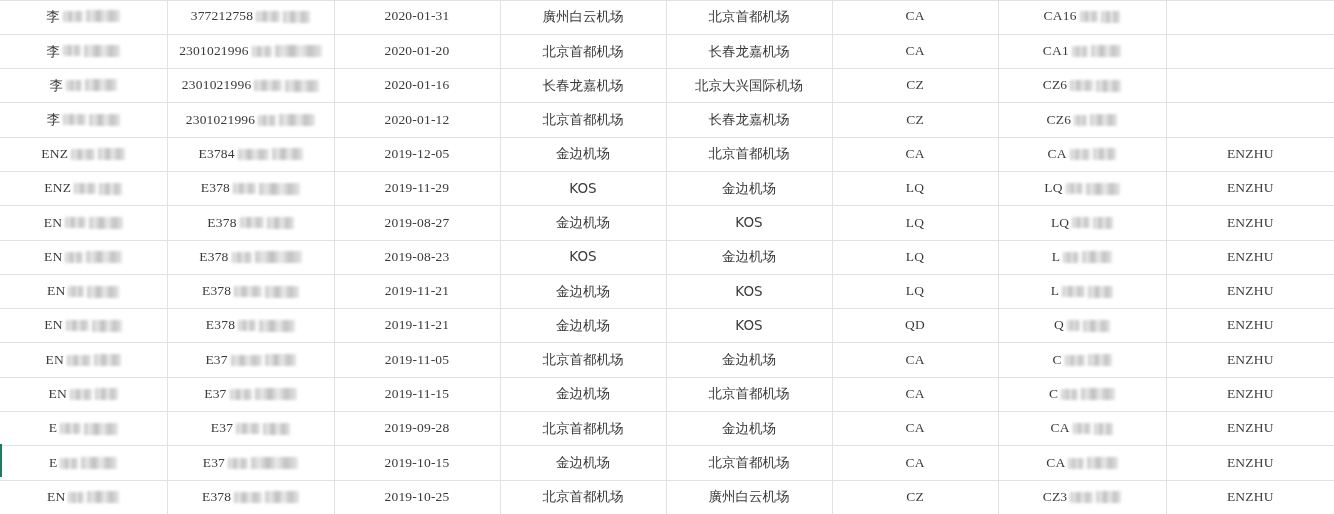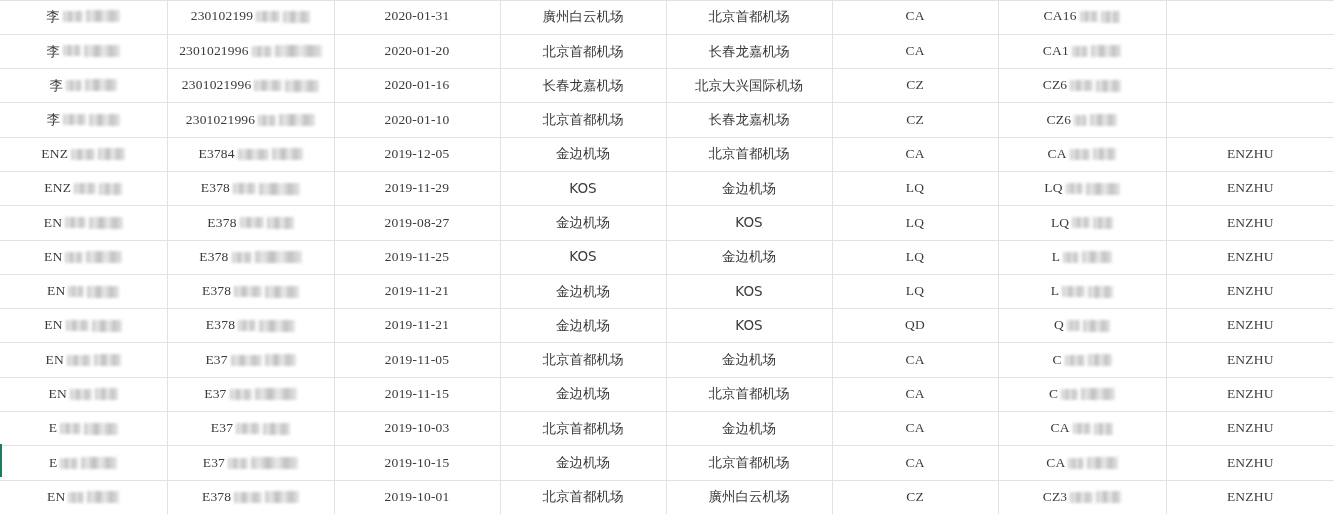--- a/index.html
+++ b/index.html
@@ -120,21 +120,21 @@
         <col class="c7">
     </colgroup>
     <tbody id="tbody">
         <tr>
           <td><span class="cell-inner">
               <span class="txt cjk">李</span>
               <span class="redact" style="width: 20.4px;"></span>
               <span class="redact tall" style="width: 34.2px;"></span>
             </span></td>
           <td><span class="cell-inner">
-              <span class="txt mono">230102199</span>
+              <span class="txt mono">377212758</span>
               <span class="redact" style="width: 24px;"></span>
               <span class="redact tall" style="width: 27px;"></span>
             </span></td>
           <td><span class="cell-inner">
               <span class="txt mono">2020-01-31</span>
             </span></td>
           <td><span class="cell-inner">
               <span class="txt cjk">廣州白云机场</span>
             </span></td>
           <td><span class="cell-inner">
@@ -221,21 +221,21 @@
               <span class="txt cjk">李</span>
               <span class="redact" style="width: 22.8px;"></span>
               <span class="redact tall" style="width: 30.6px;"></span>
             </span></td>
           <td><span class="cell-inner">
               <span class="txt mono">2301021996</span>
               <span class="redact" style="width: 18px;"></span>
               <span class="redact tall" style="width: 36px;"></span>
             </span></td>
           <td><span class="cell-inner">
-              <span class="txt mono">2020-01-10</span>
+              <span class="txt mono">2020-01-12</span>
             </span></td>
           <td><span class="cell-inner">
               <span class="txt cjk">北京首都机场</span>
             </span></td>
           <td><span class="cell-inner">
               <span class="txt cjk">长春龙嘉机场</span>
             </span></td>
           <td><span class="cell-inner">
               <span class="txt mono">CZ</span>
             </span></td>
@@ -349,21 +349,21 @@
               <span class="txt mono">EN</span>
               <span class="redact" style="width: 18px;"></span>
               <span class="redact tall" style="width: 36px;"></span>
             </span></td>
           <td><span class="cell-inner">
               <span class="txt mono">E378</span>
               <span class="redact" style="width: 20.4px;"></span>
               <span class="redact tall" style="width: 46.8px;"></span>
             </span></td>
           <td><span class="cell-inner">
-              <span class="txt mono">2019-11-25</span>
+              <span class="txt mono">2019-08-23</span>
             </span></td>
           <td><span class="cell-inner">
               <span class="txt cjk">KOS</span>
             </span></td>
           <td><span class="cell-inner">
               <span class="txt cjk">金边机场</span>
             </span></td>
           <td><span class="cell-inner">
               <span class="txt mono">LQ</span>
             </span></td>
@@ -509,21 +509,21 @@
               <span class="txt mono">E</span>
               <span class="redact" style="width: 20.4px;"></span>
               <span class="redact tall" style="width: 34.2px;"></span>
             </span></td>
           <td><span class="cell-inner">
               <span class="txt mono">E37</span>
               <span class="redact" style="width: 24px;"></span>
               <span class="redact tall" style="width: 27px;"></span>
             </span></td>
           <td><span class="cell-inner">
-              <span class="txt mono">2019-10-03</span>
+              <span class="txt mono">2019-09-28</span>
             </span></td>
           <td><span class="cell-inner">
               <span class="txt cjk">北京首都机场</span>
             </span></td>
           <td><span class="cell-inner">
               <span class="txt cjk">金边机场</span>
             </span></td>
           <td><span class="cell-inner">
               <span class="txt mono">CA</span>
             </span></td>
@@ -573,21 +573,21 @@
               <span class="txt mono">EN</span>
               <span class="redact" style="width: 15.6px;"></span>
               <span class="redact tall" style="width: 32.4px;"></span>
             </span></td>
           <td><span class="cell-inner">
               <span class="txt mono">E378</span>
               <span class="redact" style="width: 27.6px;"></span>
               <span class="redact tall" style="width: 34.2px;"></span>
             </span></td>
           <td><span class="cell-inner">
-              <span class="txt mono">2019-10-01</span>
+              <span class="txt mono">2019-10-25</span>
             </span></td>
           <td><span class="cell-inner">
               <span class="txt cjk">北京首都机场</span>
             </span></td>
           <td><span class="cell-inner">
               <span class="txt cjk">廣州白云机场</span>
             </span></td>
           <td><span class="cell-inner">
               <span class="txt mono">CZ</span>
             </span></td>

